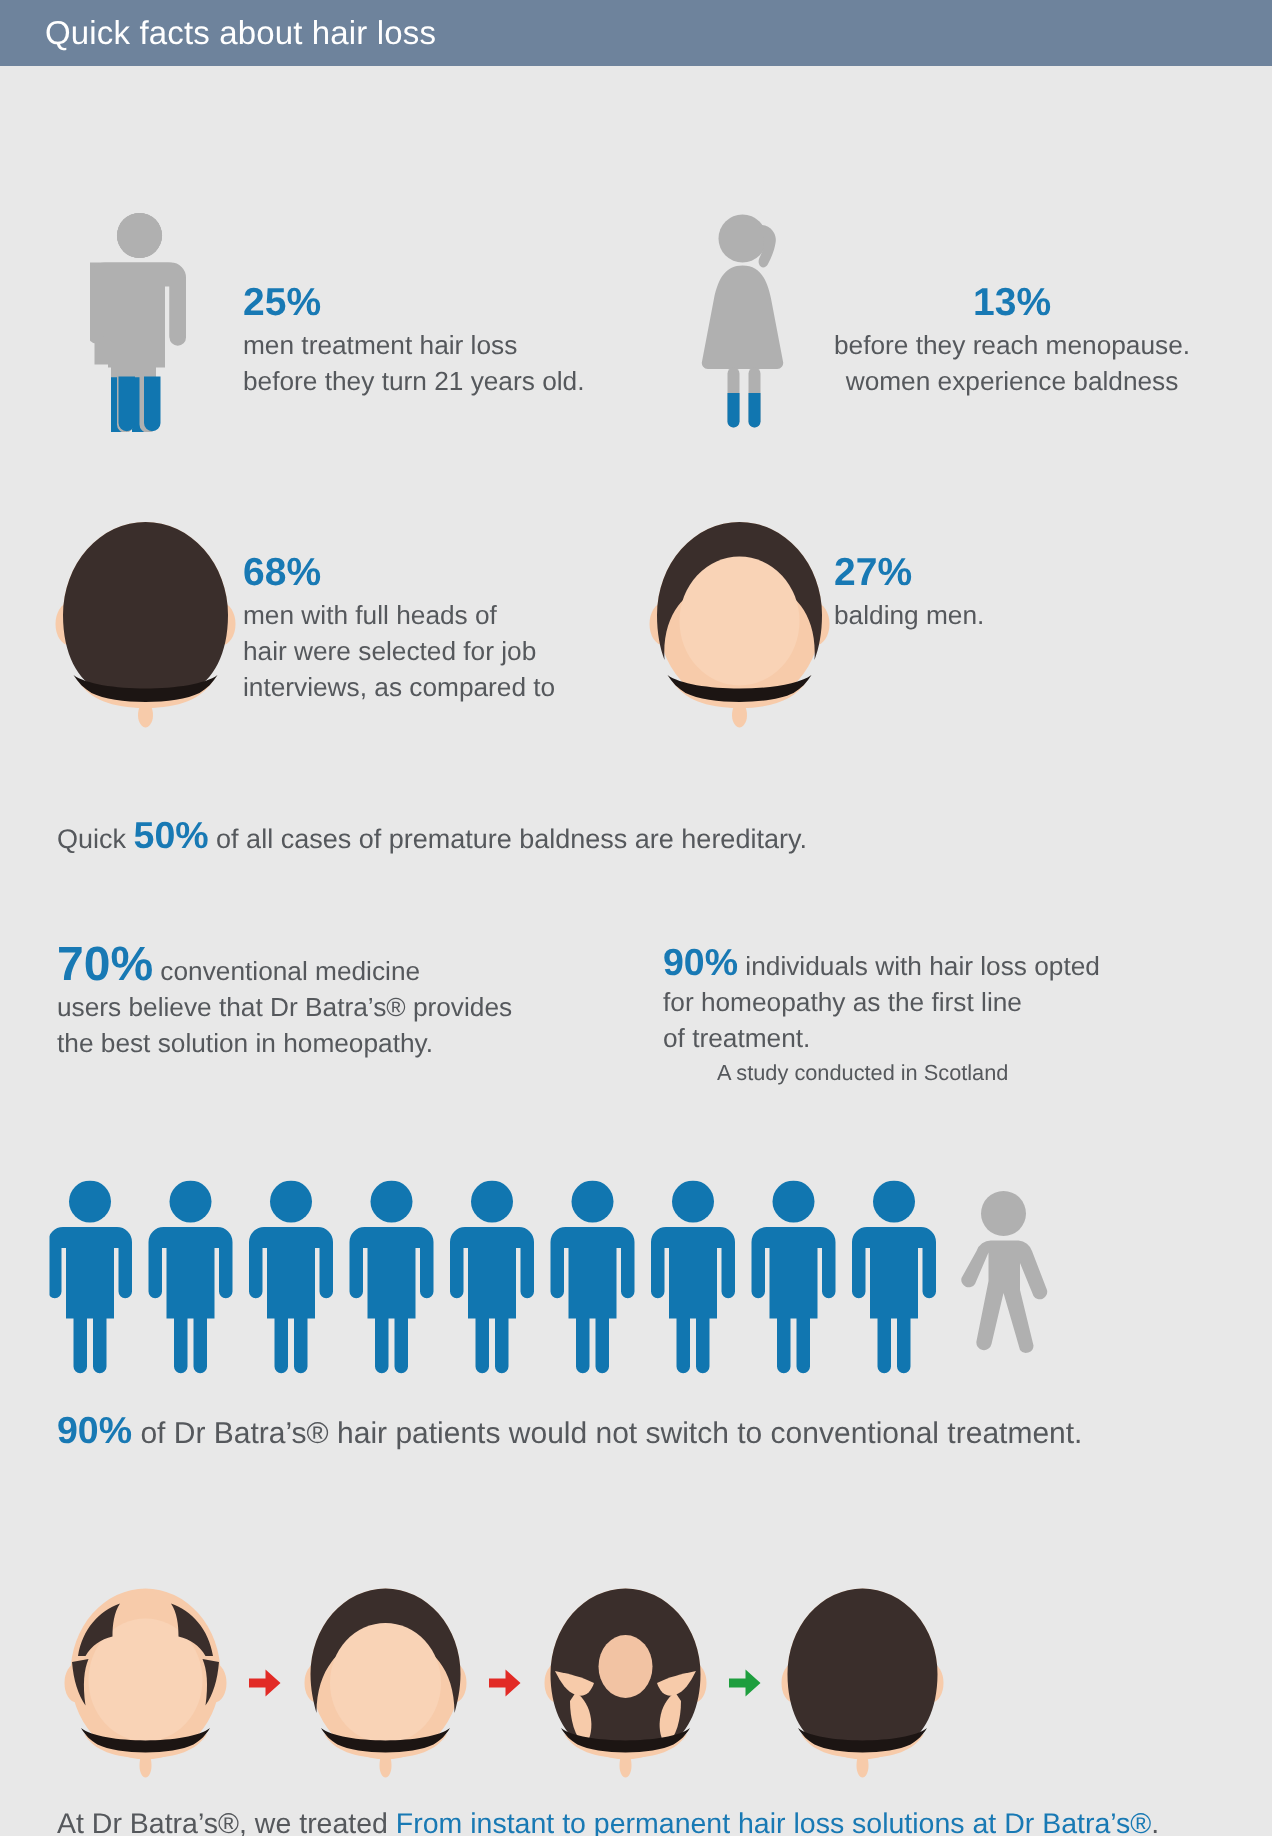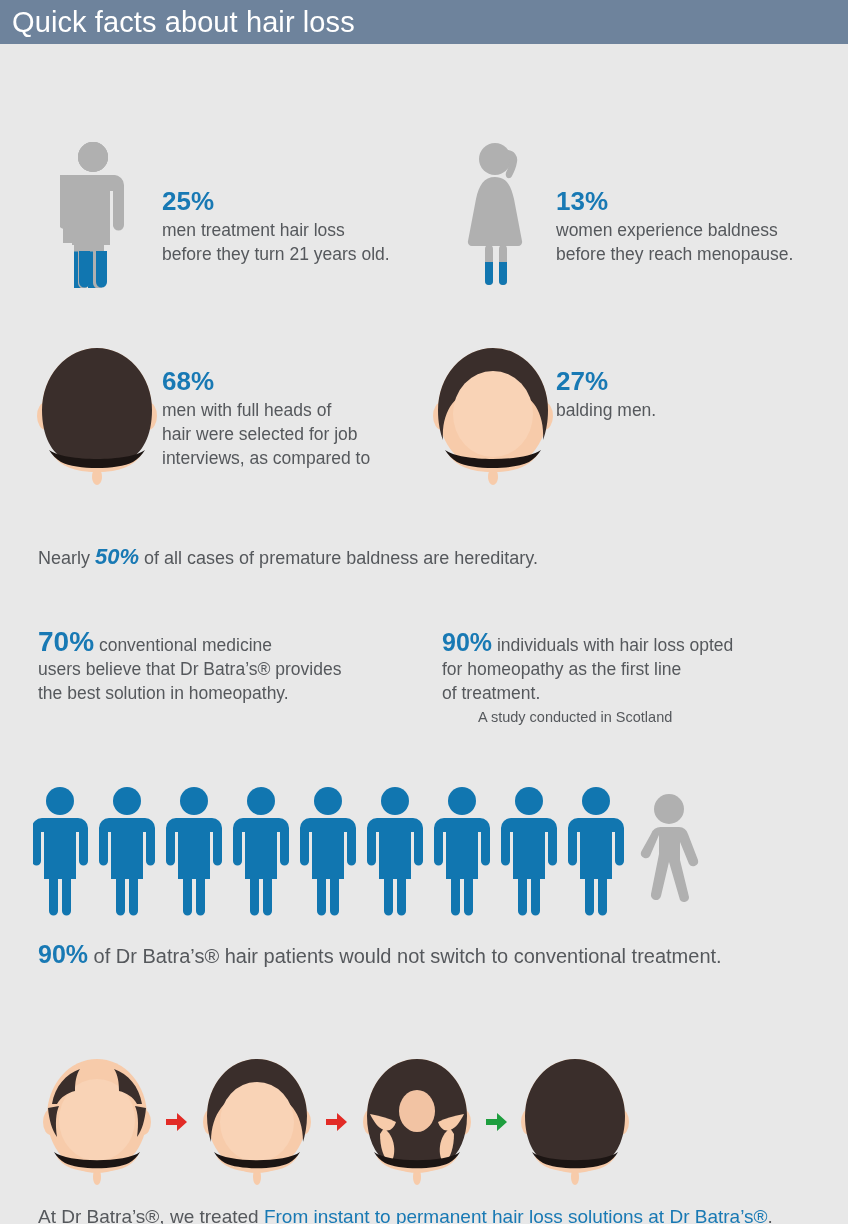--- a/index.html
+++ b/index.html
@@ -11,23 +11,23 @@
     overflow:hidden;
     position:relative;
   }
   .header{
     height:44px;width:100%;
     background:#6e839c;
     display:flex;align-items:center;
   }
   .header-title{
     color:#ffffff;
-    font-size:29px;
+    font-size:22px;
     letter-spacing:.1px;
-    padding-left:12px;
+    padding-left:30px;
     font-family:"Liberation Sans Narrow","Liberation Sans",sans-serif;
     font-weight:400;
   }
   .stage{position:relative;width:804px;height:1180px;}
   .abs{position:absolute;}
 
   
   .pct{color:#1879b4;font-weight:700;}
   .small-note{font-size:14.5px;color:#55585c;line-height:20px;}
 
@@ -94,24 +94,24 @@
         <path d="M31 35 c11 0 16 8 19 22 l8 42 a4 4 0 0 1 -4 5 h-46 a4 4 0 0 1 -4 -5 l8 -42 c3 -14 8 -22 19 -22 Z"></path>
         <rect x="21" y="103" width="8" height="40" rx="4"></rect>
         <rect x="35" y="103" width="8" height="40" rx="4"></rect>
       </g>
       <g fill="#1176b0">
         <path d="M21 120 h8 v19 a4 4 0 0 1 -8 0 Z"></path>
         <path d="M35 120 h8 v19 a4 4 0 0 1 -8 0 Z"></path>
       </g>
     </svg>
   </div>
-  <div class="stat-text" style="left:556px;top:142px;">
+  <div class="stat-text" style="left:556px;top:142px;text-align:center;">
     <div class="stat-num">13%</div>
+    <div class="stat-desc">before they reach menopause.</div>
     <div class="stat-desc">women experience baldness</div>
-    <div class="stat-desc">before they reach menopause.</div>
   </div>
 
   <div class="abs" style="left:36px;top:300px;width:122px;height:142px;">
     <svg width="122" height="142" viewBox="0 0 122 142">
       <ellipse cx="10" cy="72" rx="9" ry="14" fill="#f7cbaa"></ellipse>
       <ellipse cx="112" cy="72" rx="9" ry="14" fill="#f7cbaa"></ellipse>
       <path d="M61 124 c-3 0 -5 4 -5 9 c0 5 3 8 5 8 c2 0 5 -3 5 -8 c0 -5 -2 -9 -5 -9 Z" fill="#f7cbaa"></path>
       <ellipse cx="61" cy="66" rx="55" ry="62" fill="#f7cbaa"></ellipse>
       <path d="M6 66 a55 62 0 0 1 110 0 c0 26 -10 44 -24 50 c-10 4 -52 4 -62 0 c-14 -6 -24 -24 -24 -50 Z" fill="#3a2e2b"></path>
       <path d="M16 110 c14 9 76 9 90 0 c-8 12 -22 18 -45 18 c-23 0 -37 -6 -45 -18 Z" fill="#f7cbaa"></path>
@@ -136,26 +136,26 @@
       <path d="M16 110 c14 9 76 9 90 0 c-8 12 -22 18 -45 18 c-23 0 -37 -6 -45 -18 Z" fill="#f7cbaa"></path>
       <path d="M13 106 c16 12 80 12 96 0 c-3 5 -7 9 -12 12 c-16 8 -56 8 -72 0 c-5 -3 -9 -7 -12 -12 Z" fill="#1c1513"></path>
     </svg>
   </div>
   <div class="stat-text" style="left:556px;top:322px;">
     <div class="stat-num">27%</div>
     <div class="stat-desc">balding men.</div>
   </div>
 
   <div class="line-txt" style="left:38px;top:500px;">
-    <span>Nearly </span><span class="pct" style="font-size:22px;font-style:italic;">50%</span><span> of all cases of premature baldness are hereditary.</span>
+    <span>Quick </span><span class="pct" style="font-size:25px;">50%</span><span> of all cases of premature baldness are hereditary.</span>
   </div>
 
   <div class="abs" style="left:38px;top:586px;width:390px;">
     <div style="font-size:17.5px;line-height:24px;color:#55585c;">
-      <span class="pct" style="font-size:28px;">70%</span><span> conventional medicine</span>
+      <span class="pct" style="font-size:32px;">70%</span><span> conventional medicine</span>
     </div>
     <div class="stat-desc">users believe that Dr Batra’s® provides</div>
     <div class="stat-desc">the best solution in homeopathy.</div>
   </div>
 
   <div class="abs" style="left:442px;top:586px;width:400px;">
     <div style="font-size:17.5px;line-height:24px;color:#55585c;">
       <span class="pct" style="font-size:25px;">90%</span><span> individuals with hair loss opted</span>
     </div>
     <div class="stat-desc">for homeopathy as the first line</div>

